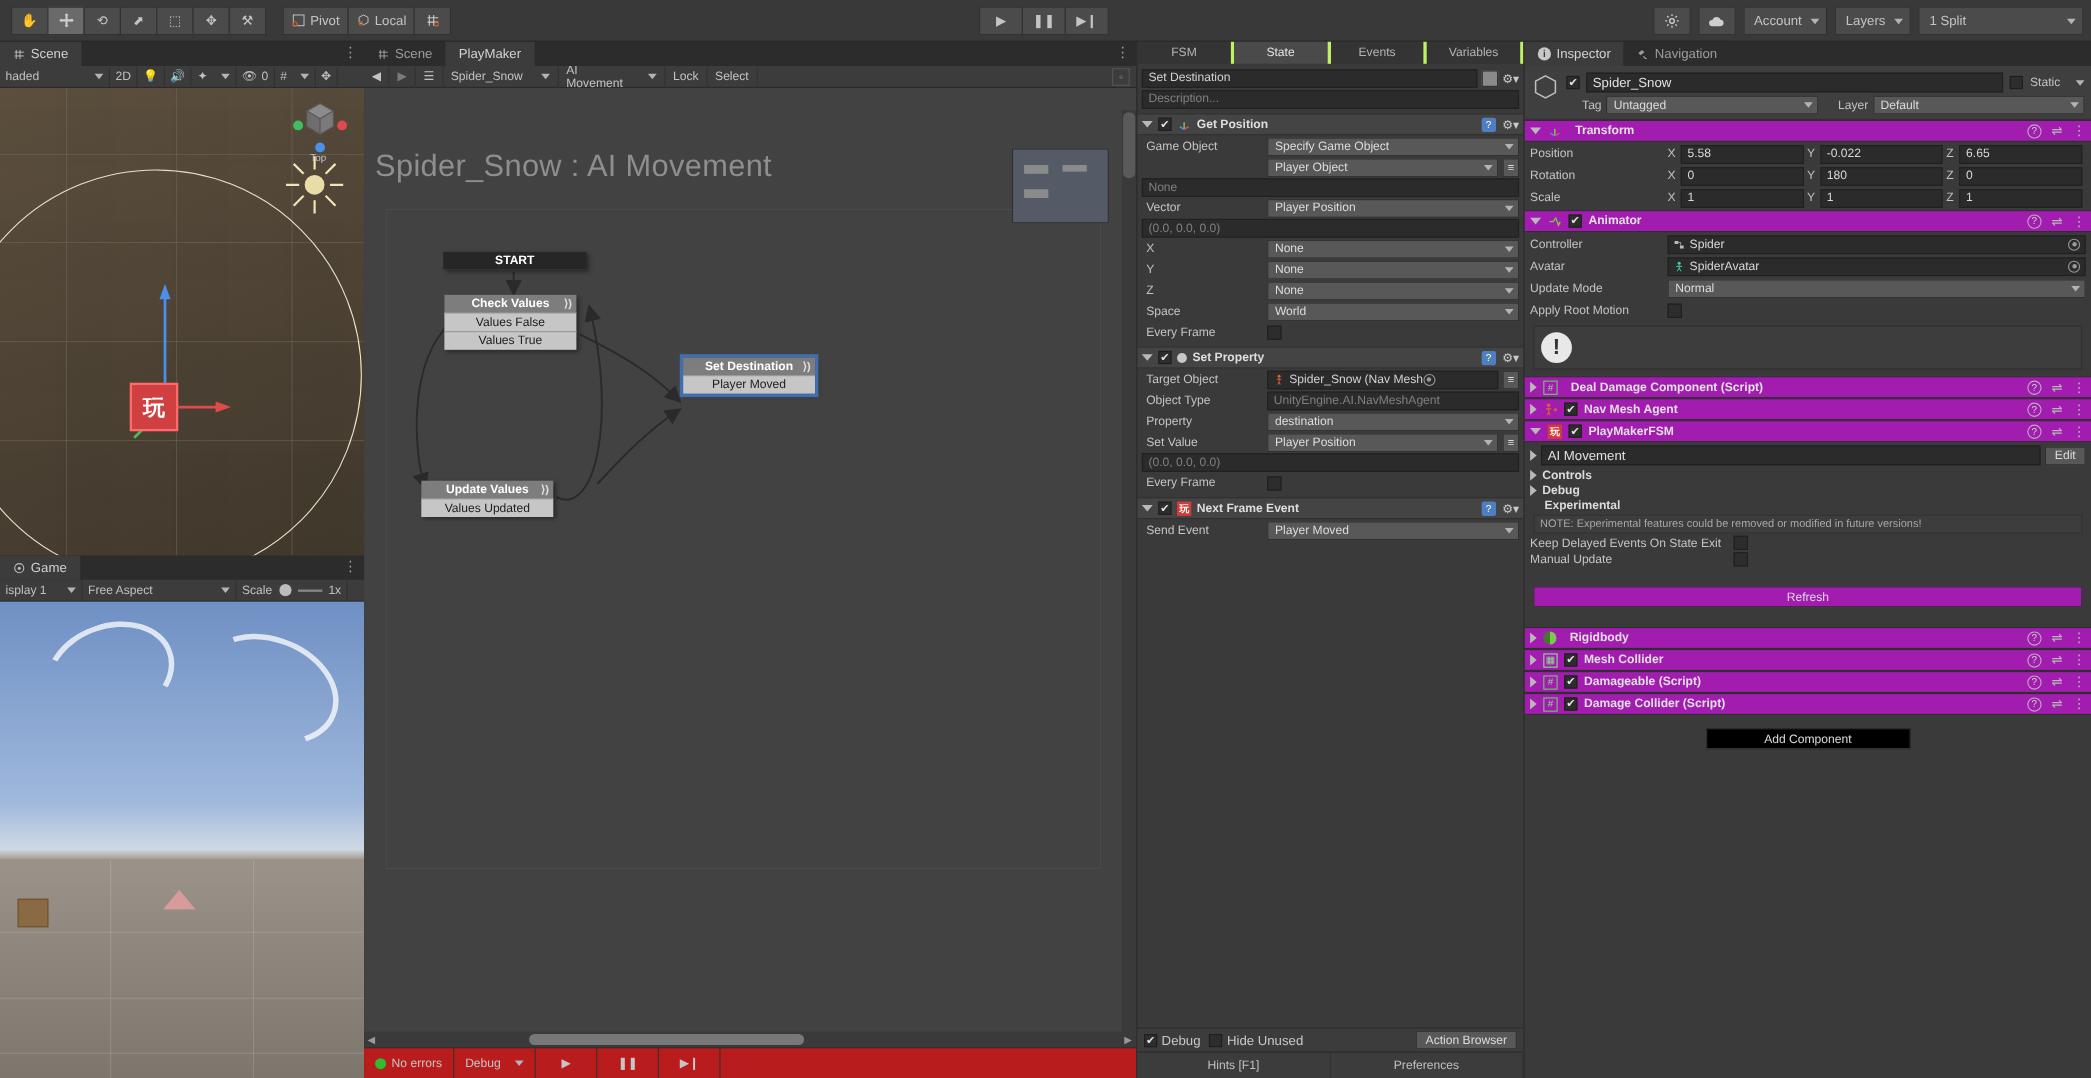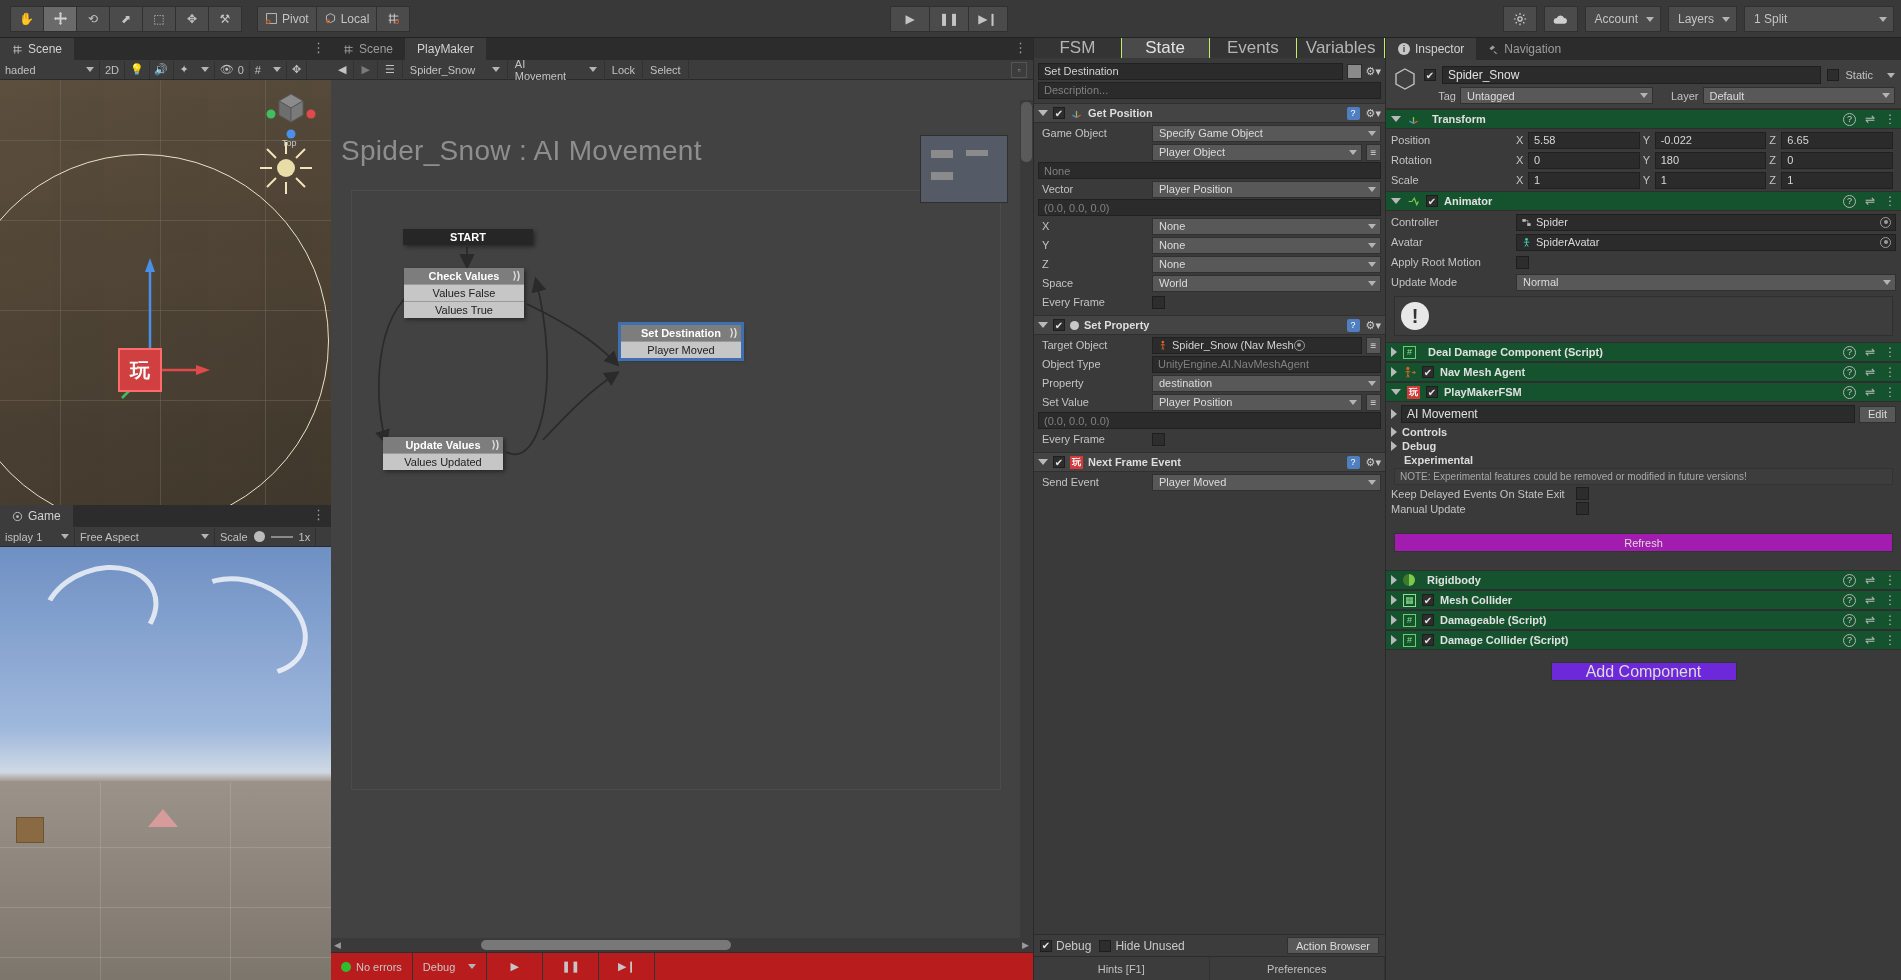--- a/index.html
+++ b/index.html
@@ -101,21 +101,21 @@
   .pm-thumb{position:absolute;left:150px;top:2px;width:250px;height:10px;background:#787878;border-radius:5px;}
   .pm-status{position:absolute;left:0;bottom:0;width:100%;height:28px;background:#b91c1c;display:flex;align-items:center;border-top:1px solid #2d2d2d;}
   .pm-status .cell{height:28px;display:flex;align-items:center;padding:0 10px;border-right:1px solid #323232;gap:5px;font-size:11px;color:#c6c6c6;cursor:pointer;}
   .dot-green{width:10px;height:10px;border-radius:50%;background:#2fbd2f;}
   .vscroll{position:absolute;right:0;top:20px;width:13px;height:880px;background:#3a3a3a;}
   .vthumb{position:absolute;right:1px;top:2px;width:11px;height:60px;background:#5a5a5a;border-radius:5px;}
 
   
   #fsmPanel{left:1033px;top:38px;width:352px;height:942px;background:#3a3a3a;border-left:1px solid #2a2a2a;}
   .fsm-tabs{display:flex;height:20px;background:#343434;}
-  .fsm-tab{flex:1;display:flex;justify-content:center;font-size:17px;color:#b4b4b4;border-right:1px solid #bef264;cursor:pointer;}
+  .fsm-tab{flex:1;display:flex;align-items:center;justify-content:center;font-size:11px;color:#b4b4b4;border-right:3px solid #bef264;cursor:pointer;}
   .fsm-tab.active{background:#4a4a4a;color:#e2e2e2;}
   .fsm-body{position:relative;height:887px;overflow:hidden;}
   .field-row{display:flex;align-items:center;height:18px;margin:1px 4px;gap:4px;}
   .field-label{width:110px;font-size:11px;color:#c4c4c4;padding-left:4px;}
   .txtbox{flex:1;height:17px;background:#2b2b2b;border:1px solid #212121;color:#d2d2d2;font-size:11px;display:flex;align-items:center;padding:0 5px;}
   .txtbox.ghost{color:#808080;}
   .selbox{flex:1;height:17px;background:#585858;border:1px solid #303030;color:#dcdcdc;font-size:11px;display:flex;align-items:center;padding:0 4px 0 6px;justify-content:space-between;}
   .action-hdr{display:flex;align-items:center;height:20px;background:#444444;margin-top:4px;border-top:1px solid #2f2f2f;border-bottom:1px solid #2f2f2f;padding:0 4px;gap:5px;}
   .action-hdr .nm{font-weight:bold;font-size:11px;color:#dedede;}
   .chk{width:12px;height:12px;background:#2d2d2d;border:1px solid #1e1e1e;display:flex;align-items:center;justify-content:center;font-size:10px;color:#e4e4e4;}
@@ -132,21 +132,21 @@
   .fsm-foot .cell{flex:1;display:flex;align-items:center;justify-content:center;font-size:11px;color:#c0c0c0;border-right:1px solid #333;cursor:pointer;}
 
   
   #inspector{left:1385px;top:38px;width:516px;height:942px;background:#3a3a3a;border-left:1px solid #2a2a2a;}
   .insp-body{height:898px;overflow:hidden;position:relative;}
   .go-header{display:flex;align-items:flex-start;padding:6px 6px 4px 6px;gap:6px;background:#3f3f3f;border-bottom:1px solid #2e2e2e;}
   .go-cube{width:26px;height:26px;color:#c0c0c0;}
   .namefield{flex:1;height:18px;background:#2b2b2b;border:1px solid #1f1f1f;color:#e0e0e0;font-size:12px;display:flex;align-items:center;padding:0 5px;}
   .row-tag{display:flex;align-items:center;gap:4px;margin-top:3px;}
   .lblsm{font-size:11px;color:#c2c2c2;}
-  .comp-hdr{display:flex;align-items:center;height:20px;background:#14532d;border-top:1px solid #2e2e2e;border-bottom:1px solid #2e2e2e;padding:0 5px;gap:6px;}
+  .comp-hdr{display:flex;align-items:center;height:20px;background:#a21caf;border-top:1px solid #2e2e2e;border-bottom:1px solid #2e2e2e;padding:0 5px;gap:6px;}
   .comp-hdr .title{font-weight:bold;font-size:11px;color:#e0e0e0;}
   .comp-hdr .right{margin-left:auto;display:flex;align-items:center;gap:9px;color:#b8b8b8;}
   .ic-q{width:13px;height:13px;border-radius:50%;border:1.5px solid #b4b4b4;font-size:9px;display:flex;align-items:center;justify-content:center;color:#cfcfcf;}
   .v3row{display:flex;align-items:center;height:18px;margin:2px 5px;}
   .v3row .lab{width:125px;font-size:11px;color:#c4c4c4;}
   .v3cell{display:flex;align-items:center;flex:1;gap:3px;margin-right:3px;}
   .v3cell .ax{font-size:11px;color:#c4c4c4;width:9px;}
   .v3in{flex:1;height:17px;background:#2b2b2b;border:1px solid #202020;color:#d8d8d8;font-size:11px;display:flex;align-items:center;padding:0 5px;}
   .irow{display:flex;align-items:center;height:18px;margin:2px 5px;}
   .irow .lab{width:125px;font-size:11px;color:#c4c4c4;}
@@ -157,21 +157,21 @@
   .dropfield{flex:1;height:17px;background:#585858;border:1px solid #303030;color:#dcdcdc;font-size:11px;display:flex;align-items:center;justify-content:space-between;padding:0 4px 0 6px;}
   .infobox{margin:5px 8px 6px 8px;border:1px solid #2f2f2f;background:#3d3d3d;display:flex;padding:5px 6px;gap:8px;}
   .warn-ic{width:28px;height:28px;border-radius:50%;background:#e8e8e8;color:#333;font-weight:bold;font-size:20px;display:flex;align-items:center;justify-content:center;flex:none;}
   .infotxt{font-size:10px;color:#b2b2b2;line-height:14px;}
   .fsm-name-row{display:flex;align-items:center;margin:3px 5px;gap:4px;}
   .wide-btn{margin:18px 8px;height:19px;background:#a21caf;border:1px solid #323232;display:flex;align-items:center;justify-content:center;font-size:11px;color:#dcdcdc;cursor:pointer;}
   .foldrow{display:flex;align-items:center;margin:2px 5px;gap:5px;font-size:11px;color:#dcdcdc;font-weight:bold;}
   .notebox{margin:2px 8px;height:17px;border:1px solid #333;background:#3d3d3d;color:#a8a8a8;font-size:10px;display:flex;align-items:center;padding:0 5px;}
   .chkrow{display:flex;align-items:center;margin:2px 5px;}
   .chkrow .lab{width:185px;font-size:11px;color:#c4c4c4;}
-  .addcomp{margin:12px auto;width:186px;height:19px;background:#6d28d9;border:1px solid #323232;display:flex;align-items:center;justify-content:center;font-size:16px;color:#dcdcdc;cursor:pointer;}
+  .addcomp{margin:12px auto;width:186px;height:19px;background:#000000;border:1px solid #323232;display:flex;align-items:center;justify-content:center;font-size:11px;color:#dcdcdc;cursor:pointer;}
   .pm-icon{width:13px;height:13px;background:#d43a3a;color:#fff;font-size:9px;display:flex;align-items:center;justify-content:center;font-weight:bold;}
   .sq-ic{width:13px;height:13px;border:1px solid #6ecb6e;color:#8de08d;font-size:9px;display:flex;align-items:center;justify-content:center;}
   .circ-ic{width:12px;height:12px;border-radius:50%;background:conic-gradient(#7ec850 0 50%, #3f7a2a 50% 100%);}
   .colorchip{width:15px;height:15px;background:#8a8a8a;border:1px solid #2b2b2b;}
 </style>
 </head>
 <body>
 
 <div id="app">
 
@@ -852,29 +852,29 @@
               <svg width="11" height="11" viewBox="0 0 16 16">
                 <circle cx="8" cy="3.5" r="2" fill="#3fd0b0"></circle>
                 <path d="M8 6v5M4 7.5h8M5.5 14L8 10l2.5 4" stroke="#3fd0b0" stroke-width="1.3" fill="none"></path>
               </svg>
               <span>SpiderAvatar</span>
             </span>
           <span class="radio-o"></span>
         </div>
       </div>
       <div class="irow">
-        <span class="lab">Apply Root Motion</span>
-        <div style="width:13px;height:13px;background:#2d2d2d;border:1px solid #1e1e1e;"></div>
-      </div>
-      <div class="irow">
         <span class="lab">Update Mode</span>
         <div class="dropfield">
             <span>Normal</span>
             <i class="caret"></i>
           </div>
+      </div>
+      <div class="irow">
+        <span class="lab">Apply Root Motion</span>
+        <div style="width:13px;height:13px;background:#2d2d2d;border:1px solid #1e1e1e;"></div>
       </div>
       <div class="infobox">
         <div class="warn-ic">!</div>
       </div>
 
       <div class="comp-hdr">
         <i class="tri r"></i>
         <span class="sq-ic">#</span>
         <span class="title" style="margin-left:6px;">Deal Damage Component (Script)</span>
         <span class="right">

